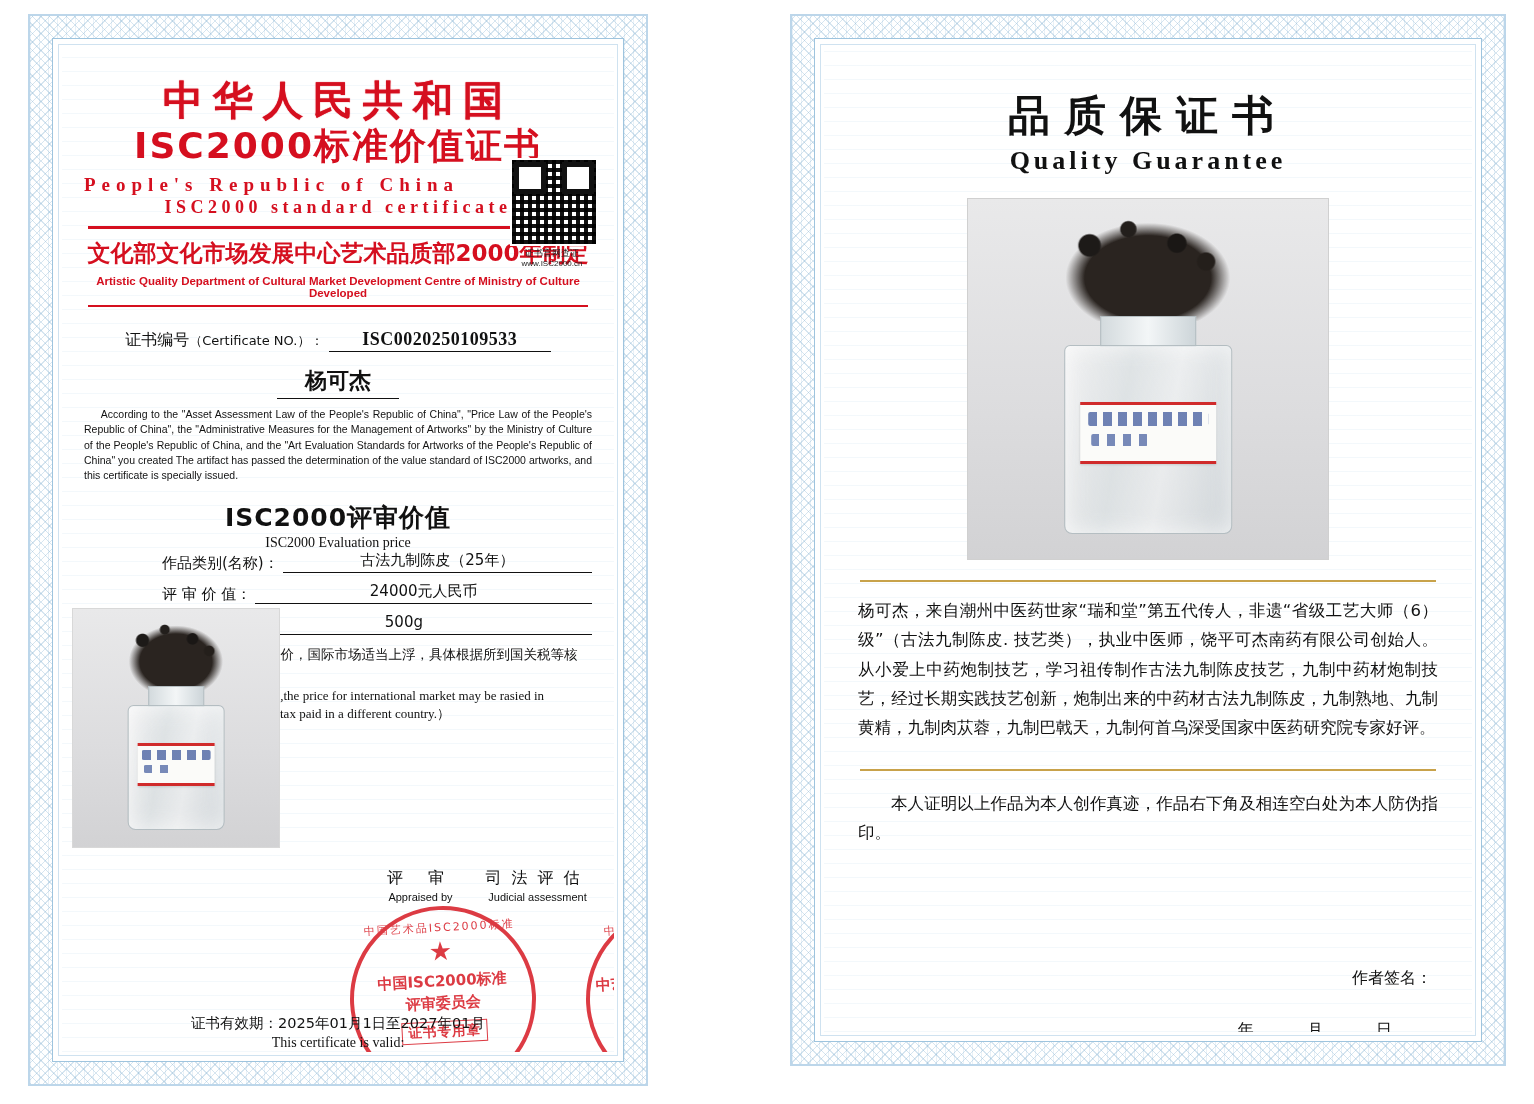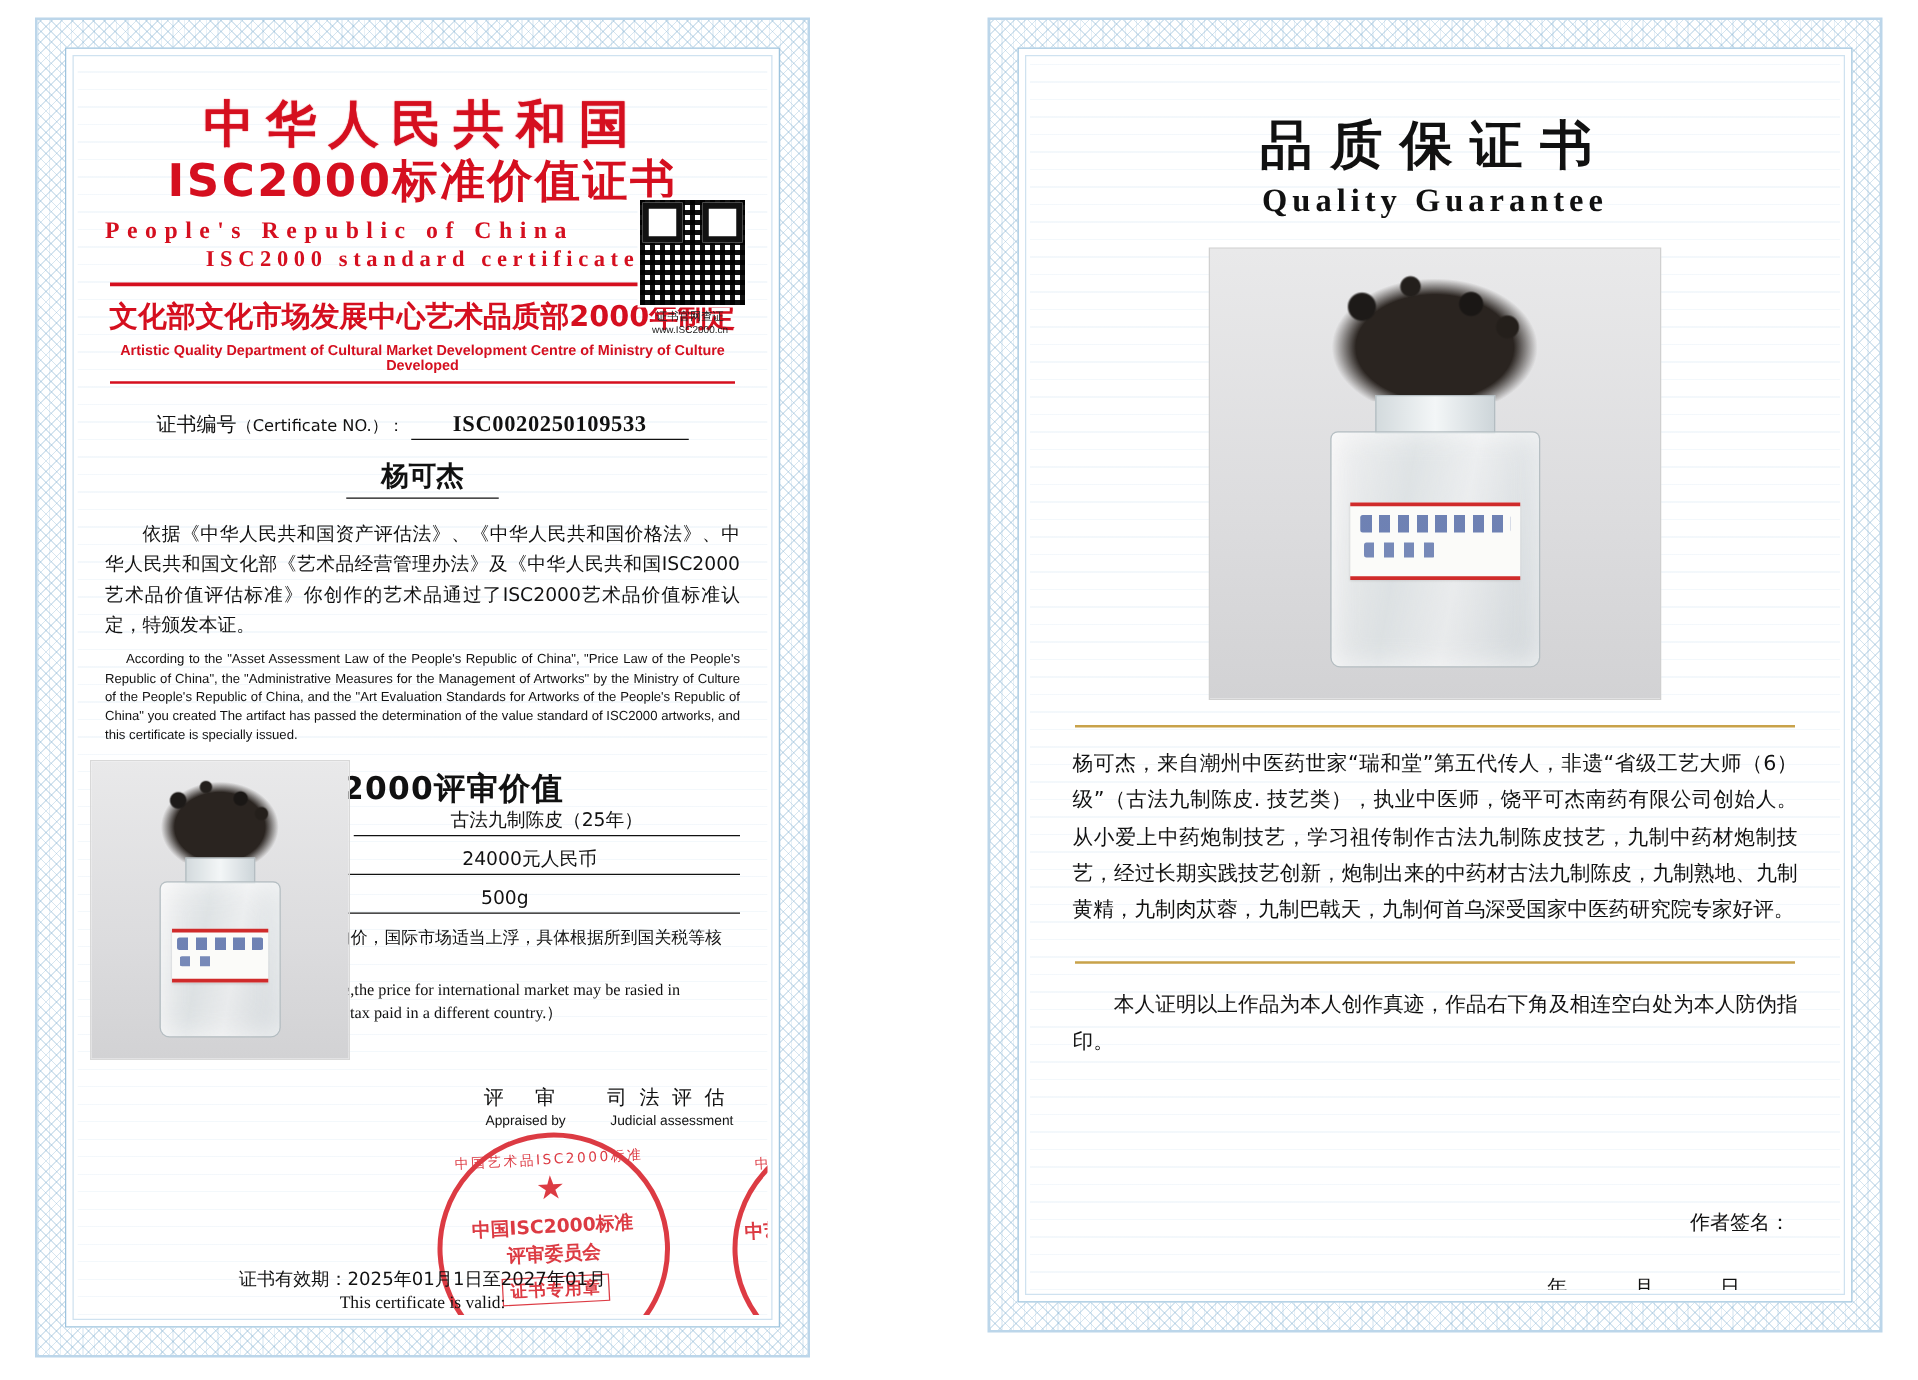--- a/index.html
+++ b/index.html
@@ -333,24 +333,24 @@
 
         <div class="certno-row">
           <span class="certno-label">证书编号</span><span class="certno-en">（Certificate NO.）：</span>
           <span class="certno-val">ISC0020250109533</span>
         </div>
 
         <div class="author-name">
           <span>杨可杰</span>
         </div>
 
-        <div class="body-cn">依据《中华人民共和国资产评估法》、《中华人民共和国价格法》、中华人民共和国文化部《艺术品经营管理办法》及《中华人民共和国ISC2000艺术品价值评估标准》你创作的艺术品通过了ISC2000艺术品价值标准认定，特颁发本证。</div>
         <div class="body-en">According to the "Asset Assessment Law of the People's Republic of China", "Price Law of the People's Republic of China", the "Administrative Measures for the Management of Artworks" by the Ministry of Culture of the People's Republic of China, and the "Art Evaluation Standards for Artworks of the People's Republic of China" you created The artifact has passed the determination of the value standard of ISC2000 artworks, and this certificate is specially issued.</div>
 
         <div class="price-title">ISC2000评审价值</div>
+        <div class="price-title-en">ISC2000 Evaluation price</div>
 
         <div class="fields">
           <div class="fieldrow">
             <span class="fieldlabel">作品类别(名称)：</span>
             <span class="fieldval">古法九制陈皮（25年）</span>
           </div>
           <div class="fieldrow">
             <span class="fieldlabel">评 审 价 值：</span>
             <span class="fieldval">24000元人民币</span>
           </div>

